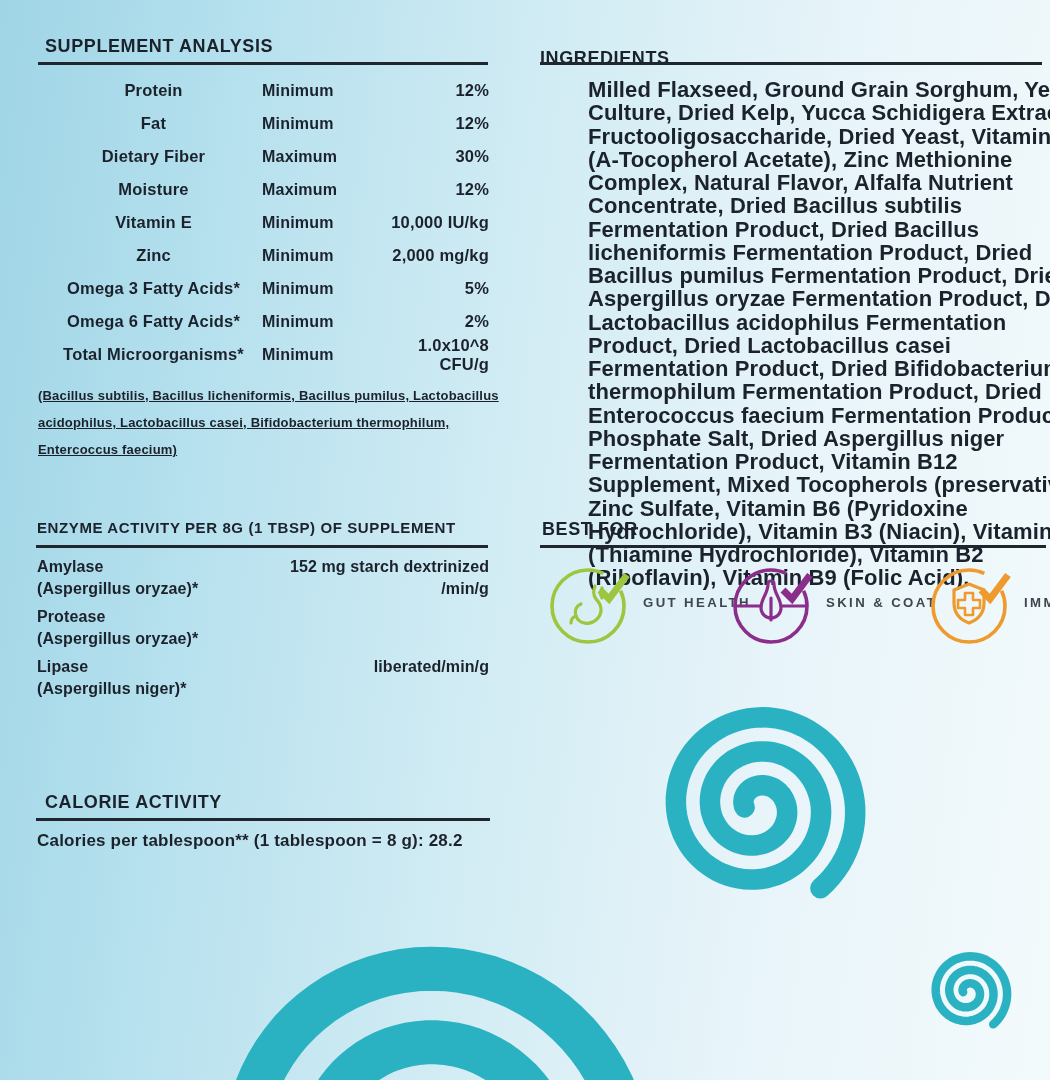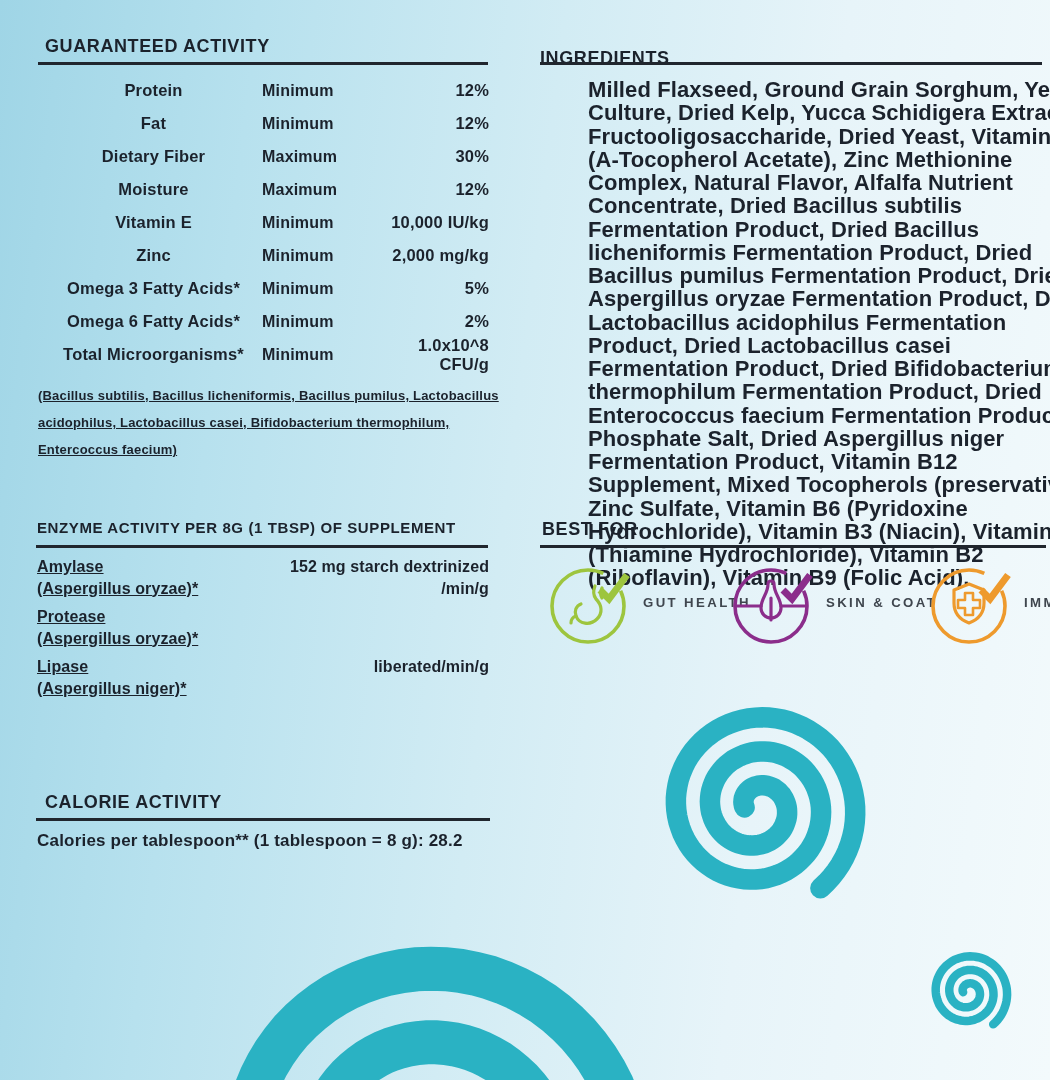--- a/index.html
+++ b/index.html
@@ -19,21 +19,21 @@
   
   .ga-table{left:45px;top:74px;width:444px;}
   .ga-row{display:flex;height:33px;align-items:center;font-size:16.5px;font-weight:600;letter-spacing:.2px;}
   .ga-label{width:217px;text-align:center;}
   .ga-basis{width:112px;font-size:16px;font-weight:700;}
   .ga-value{flex:1;text-align:right;font-weight:700;}
   .note{font-size:13px;font-weight:600;line-height:27px;letter-spacing:.2px;text-decoration:underline;}
   
   .enz-table{left:37px;top:556px;width:452px;}
   .enz-row{display:flex;margin-bottom:7px;font-size:16px;font-weight:600;line-height:21.5px;letter-spacing:.1px;}
-  .enz-name{width:202px;text-decoration:underline;}
+  .enz-name{width:202px;}
   .enz-name span,.enz-val span{display:block;}
   .enz-val{flex:1;text-align:right;}
   .footnote{font-size:16px;font-weight:700;line-height:21.5px;letter-spacing:.1px;}
   .cal-text{font-size:17px;font-weight:600;letter-spacing:.2px;white-space:nowrap;}
   .ing-text{font-size:22px;font-weight:600;line-height:23.25px;letter-spacing:.1px;margin-left:48px;}
   
   .best-item{display:flex;align-items:center;}
   .best-item svg{overflow:visible;flex:0 0 auto;}
   .best-item .ring,.best-item .glyph,.best-item .check{fill:none;stroke:var(--c);}
   .best-item .ring{stroke-width:3.6;}
@@ -41,21 +41,21 @@
   .best-item .check{stroke-width:7;stroke-linecap:butt;stroke-linejoin:miter;}
   .best-label{margin-left:13px;font-size:13.2px;font-weight:600;letter-spacing:2.4px;color:#3f464e;white-space:nowrap;}
   .spiral{position:absolute;}
   .spiral path{fill:none;stroke-linecap:round;}
 </style>
 </head>
 <body>
 
 <div id="label">
 
-  <div class="abs sec-title" style="left:45px;top:36px;">GUARANTEED ACTIVITY</div>
+  <div class="abs sec-title" style="left:45px;top:36px;">SUPPLEMENT ANALYSIS</div>
   <div class="abs rule" style="left:38px;top:62px;width:450px;"></div>
 
   <div class="abs ga-table">
     <div class="ga-row">
       <div class="ga-label">Protein</div>
       <div class="ga-basis">Minimum</div>
       <div class="ga-value">12%</div>
     </div>
     <div class="ga-row">
       <div class="ga-label">Fat</div>

